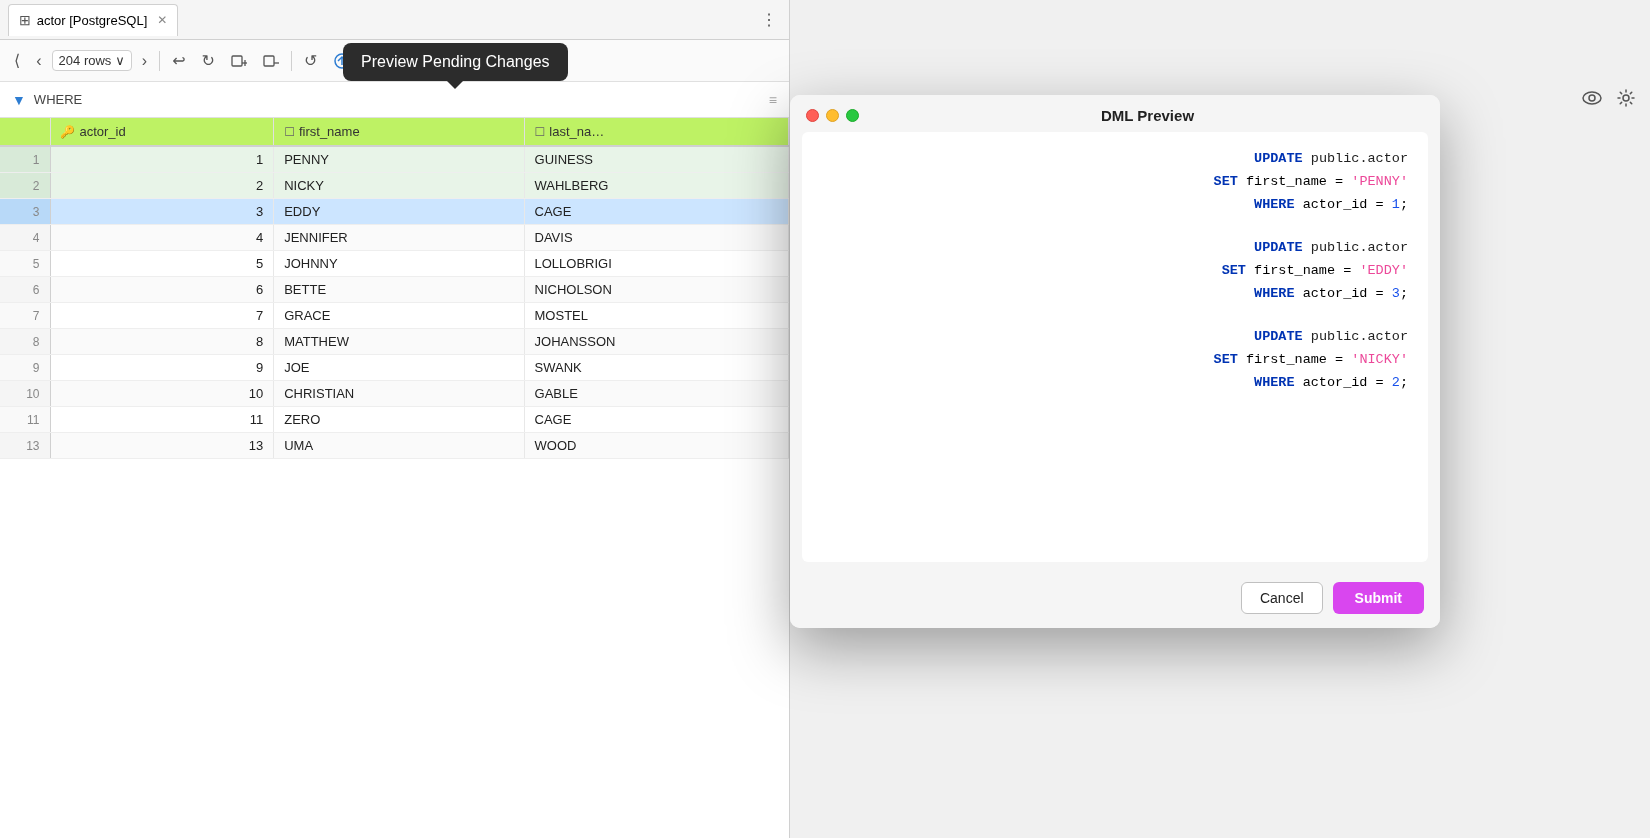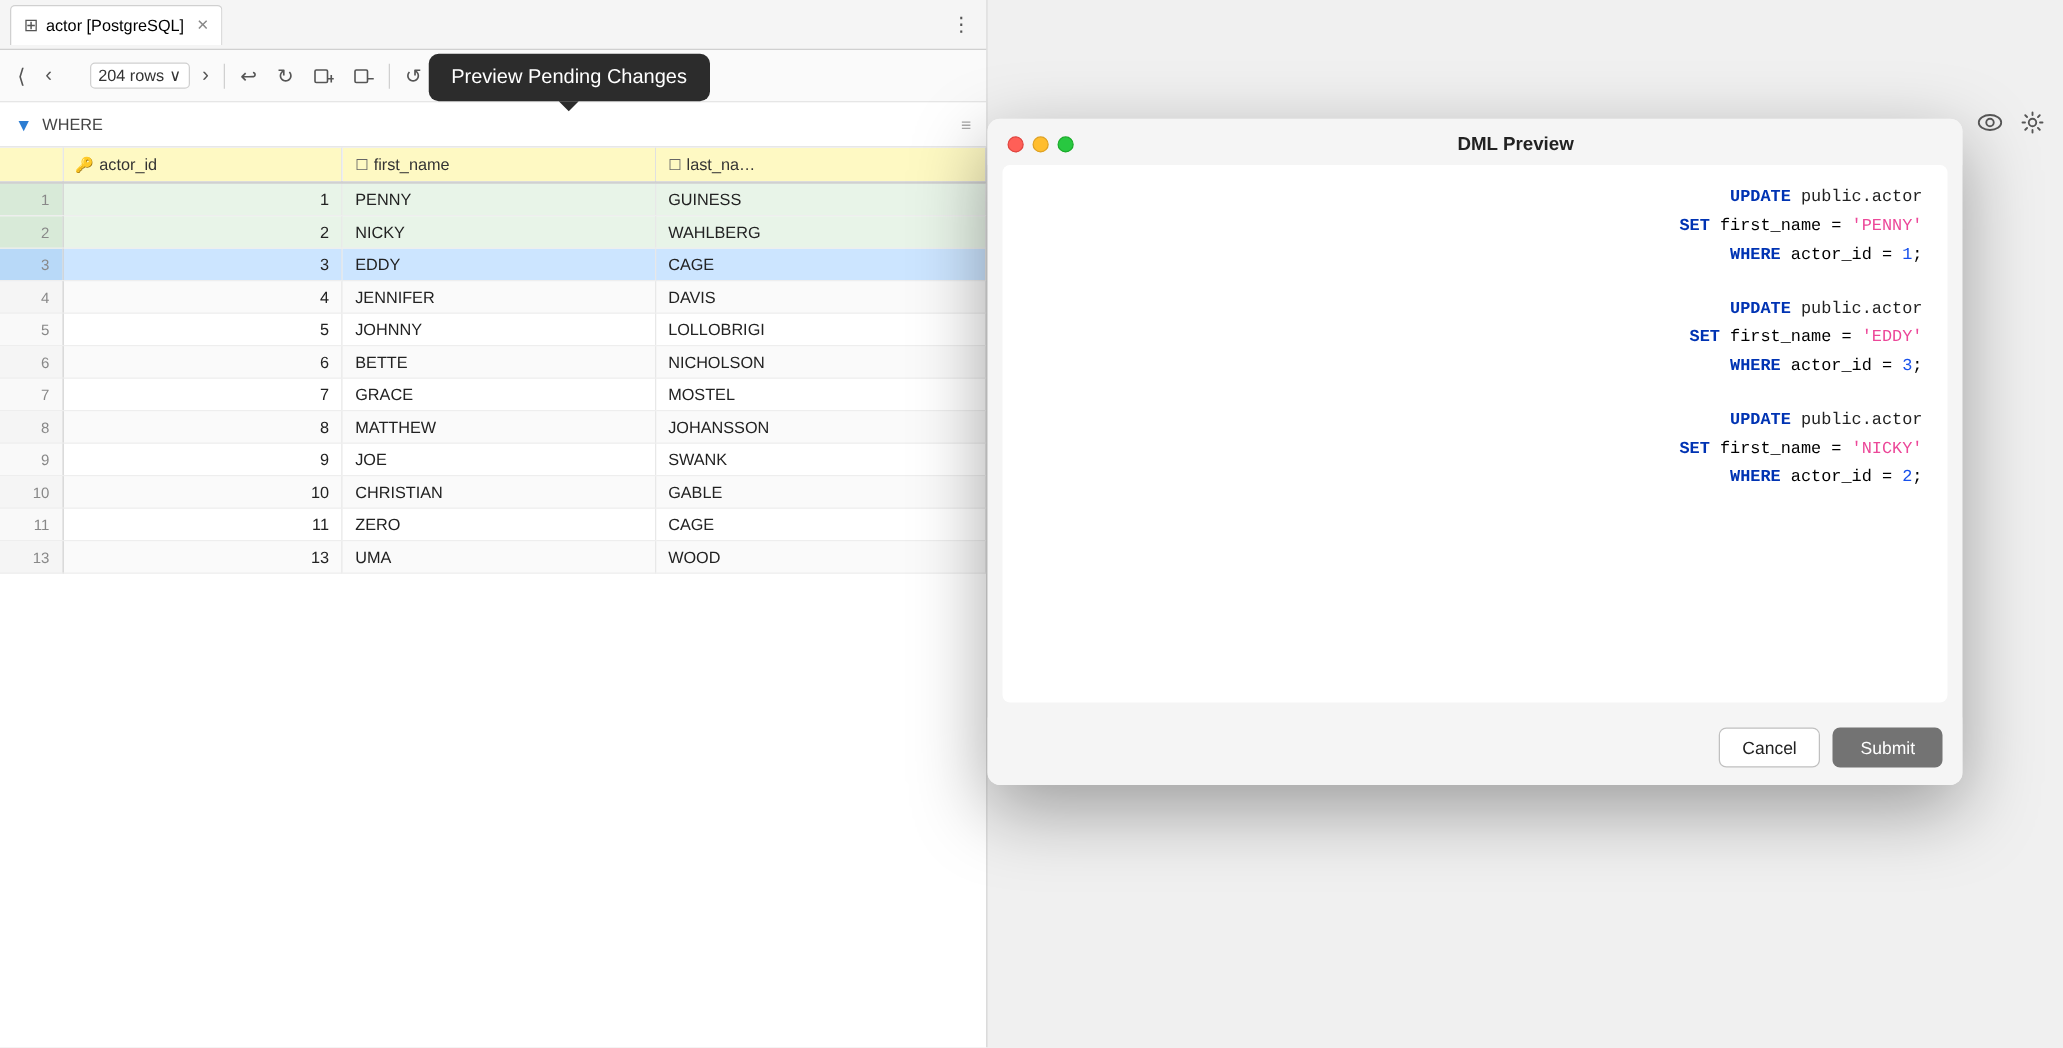--- a/index.html
+++ b/index.html
@@ -87,21 +87,20 @@
       display: flex;
       align-items: center;
       gap: 4px;
       font-size: 13px;
       color: #333;
       padding: 2px 6px;
       border: 1px solid #d0d0d0;
       border-radius: 4px;
       background: #fff;
       cursor: pointer;
-      margin-left: 20px;
     }
     .toolbar-separator {
       width: 1px;
       height: 20px;
       background: #d0d0d0;
       margin: 0 2px;
     }
 
     
     .filter-bar {
@@ -143,21 +142,21 @@
       border-bottom: 2px solid #d0d0d0;
     }
     th {
       padding: 6px 10px;
       text-align: left;
       font-weight: 500;
       color: #333;
       border-right: 1px solid #e0e0e0;
       white-space: nowrap;
       position: sticky; top: 0;
-      background: #fef9c3;
+      background: #bef264;
     }
     th:first-child {
       width: 50px;
       text-align: center;
       color: #777;
       font-size: 11px;
       font-weight: 400;
     }
     th .col-icon {
       font-size: 12px;
@@ -216,21 +215,21 @@
     .dialog-overlay {
       position: absolute;
       top: 0; left: 0;
       width: 1650px; height: 838px;
       pointer-events: none;
     }
     .dialog {
       position: absolute;
       top: 95px;
       left: 790px;
-      width: 780px;
+      width: 650px;
       background: #f5f5f5;
       border-radius: 10px;
       box-shadow: 0 20px 60px rgba(0,0,0,0.35);
       pointer-events: all;
       overflow: hidden;
     }
     .dialog-titlebar {
       display: flex;
       align-items: center;
       padding: 12px 16px 8px;
@@ -289,25 +288,25 @@
       padding: 7px 18px;
       background: #ffffff;
       border: 1px solid #c0c0c0;
       border-radius: 6px;
       font-size: 14px;
       cursor: pointer;
       color: #222;
     }
     .btn-submit {
       padding: 7px 22px;
-      background: #737373;
+      background: #d946ef;
       border: none;
       border-radius: 6px;
       font-size: 14px;
-      font-weight: 400;
+      font-weight: 700;
       cursor: pointer;
       color: #fff;
     }
 
     
     .right-toolbar {
       position: absolute;
       top: 84px;
       right: 10px;
       display: flex;

